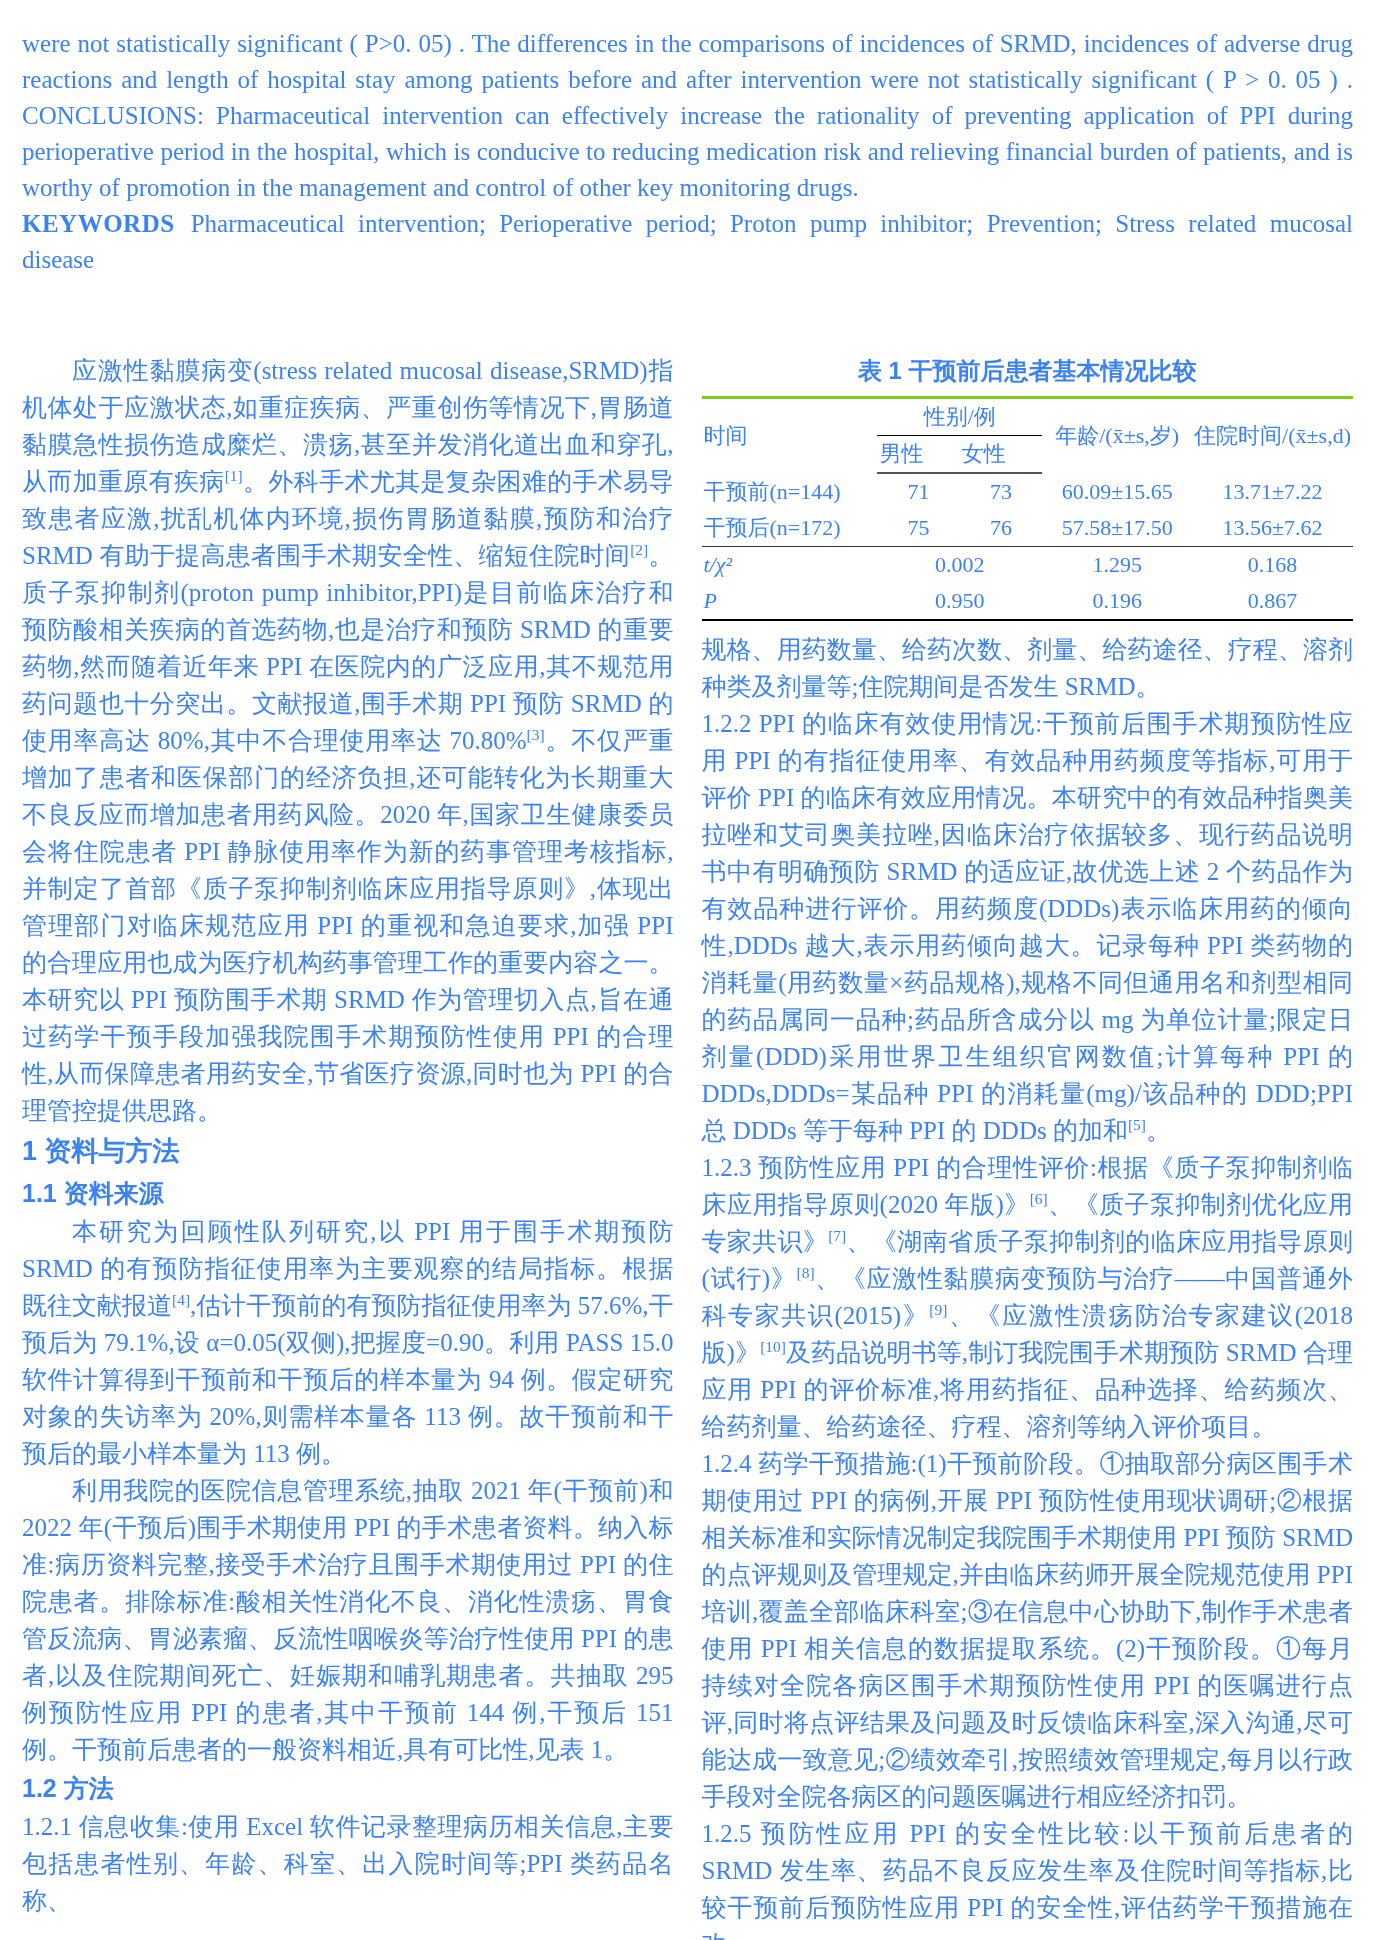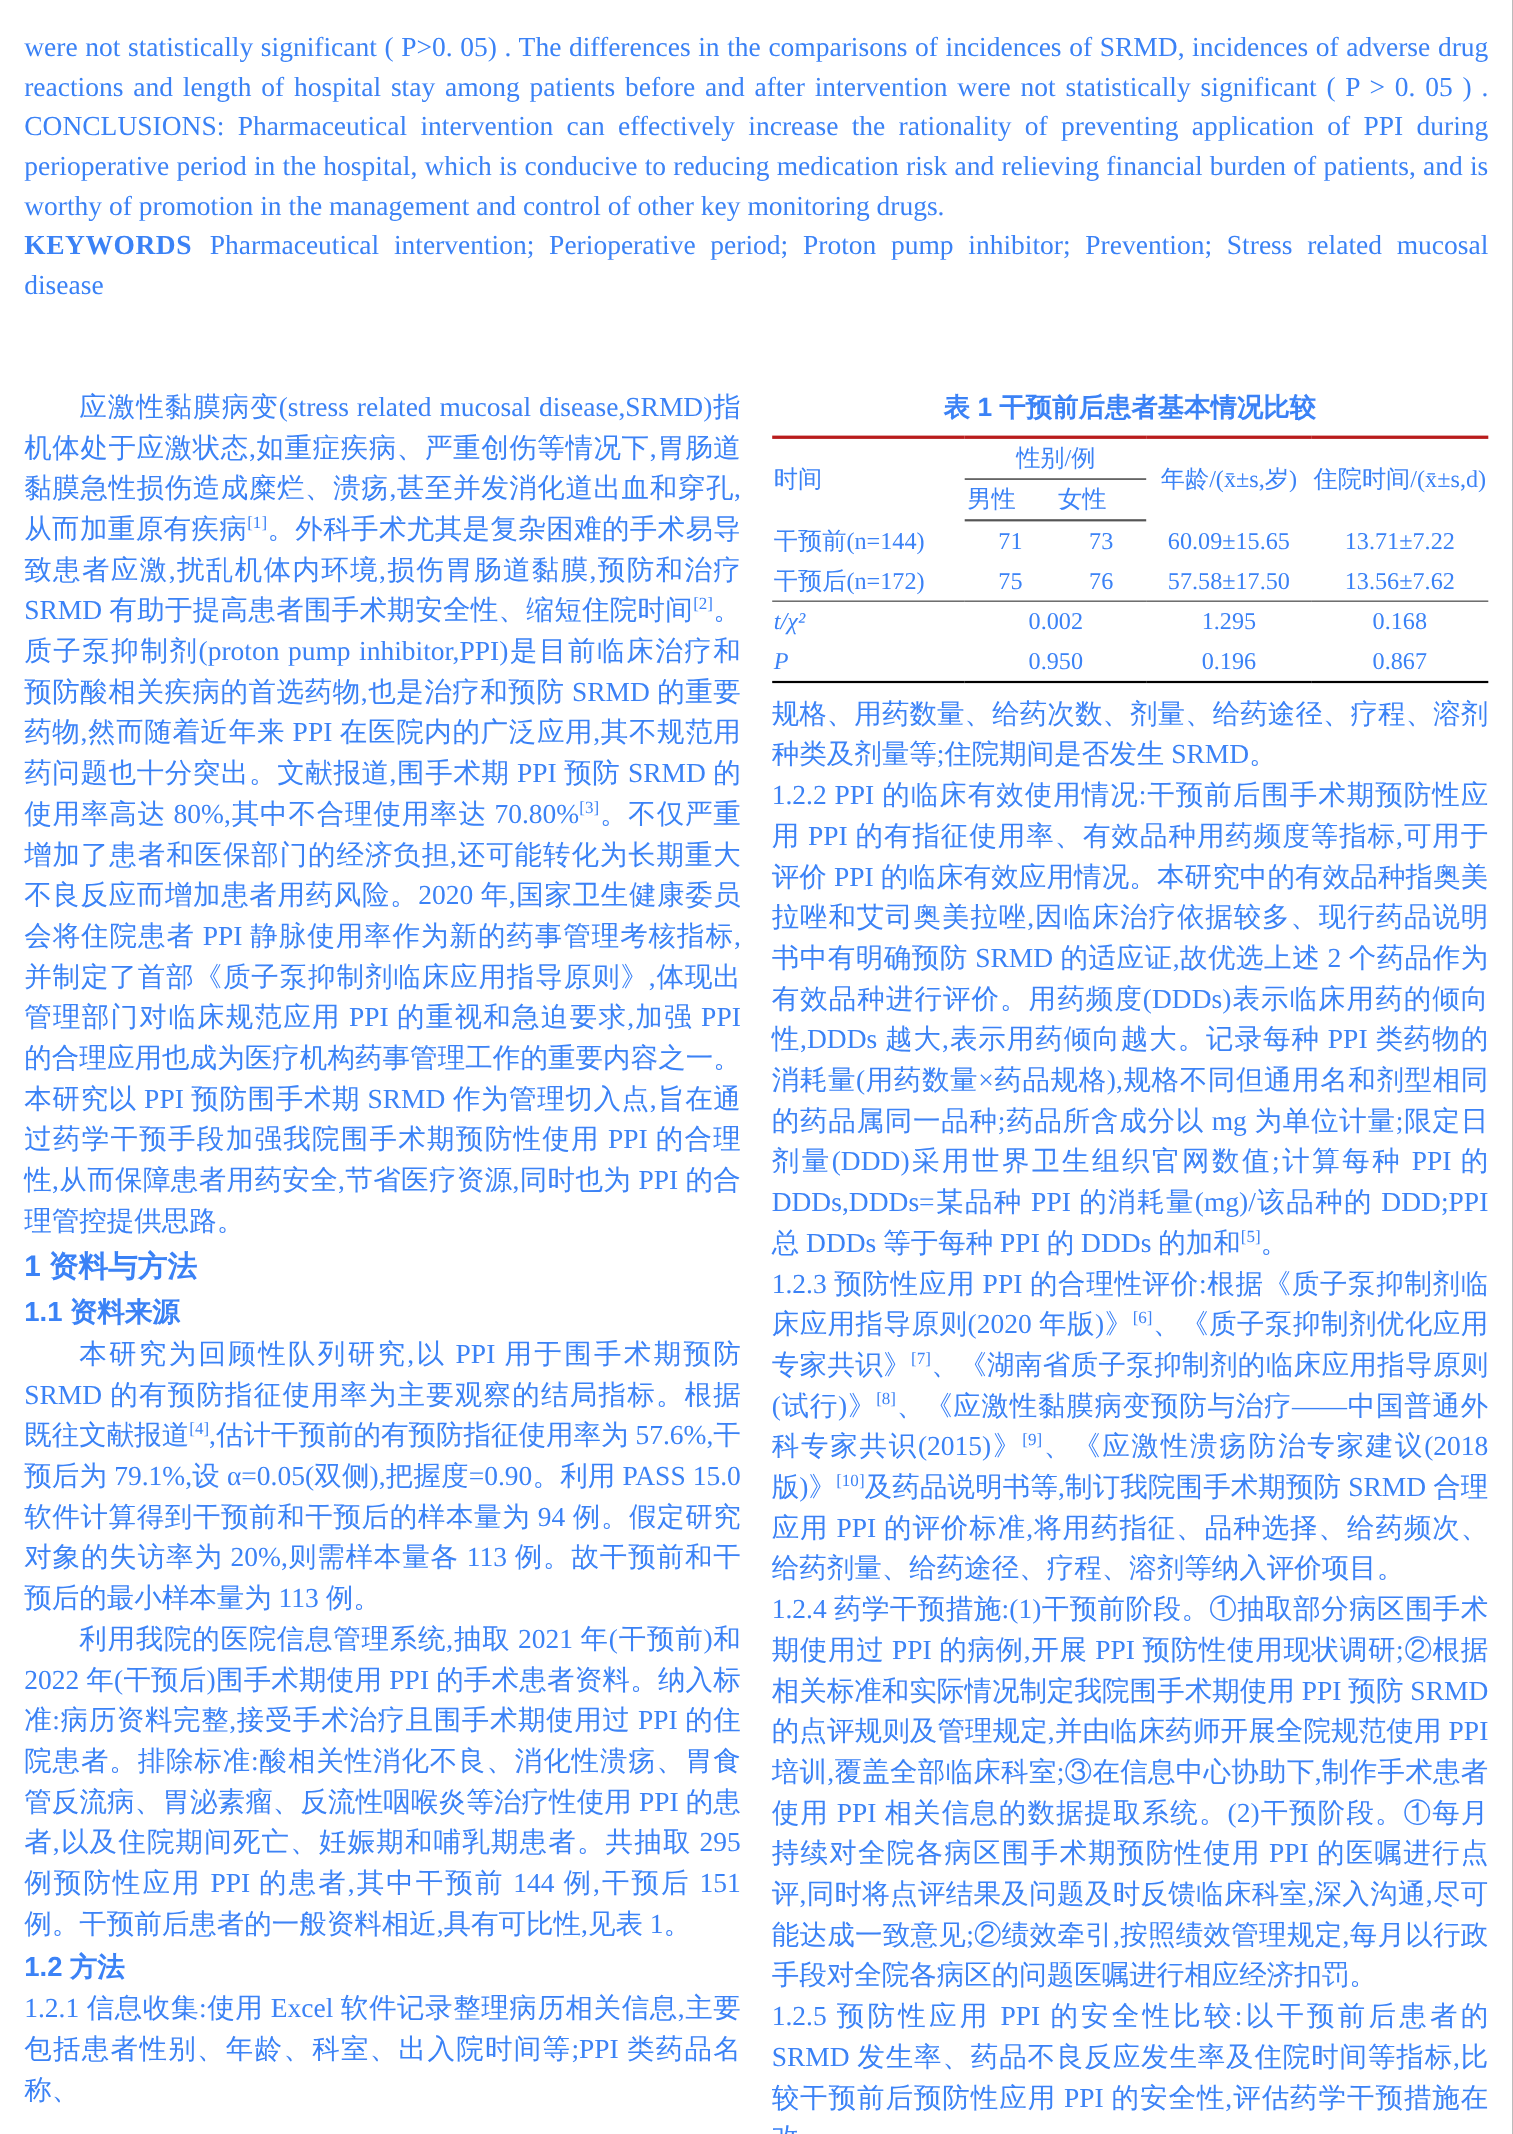--- a/index.html
+++ b/index.html
@@ -50,21 +50,21 @@
     text-align:center;
     font-family:"Liberation Sans", sans-serif;
     font-weight:bold; font-size:24px;
     line-height:30px;
     margin:4px 0 10px 0;
   }
   table.t1 {
     width:100%;
     border-collapse:collapse;
     font-size:22px;
-    border-top:3px solid #b91c1c;
+    border-top:3px solid #84cc16;
     border-bottom:2.5px solid #000;
   }
   table.t1 th, table.t1 td {
     font-weight:normal;
     padding:3px 2px;
     line-height:30px;
     white-space:nowrap;
   }
   .th-time { text-align:left; width:27%; }
   .th-group { text-align:center; border-bottom:1.5px solid #000; }

